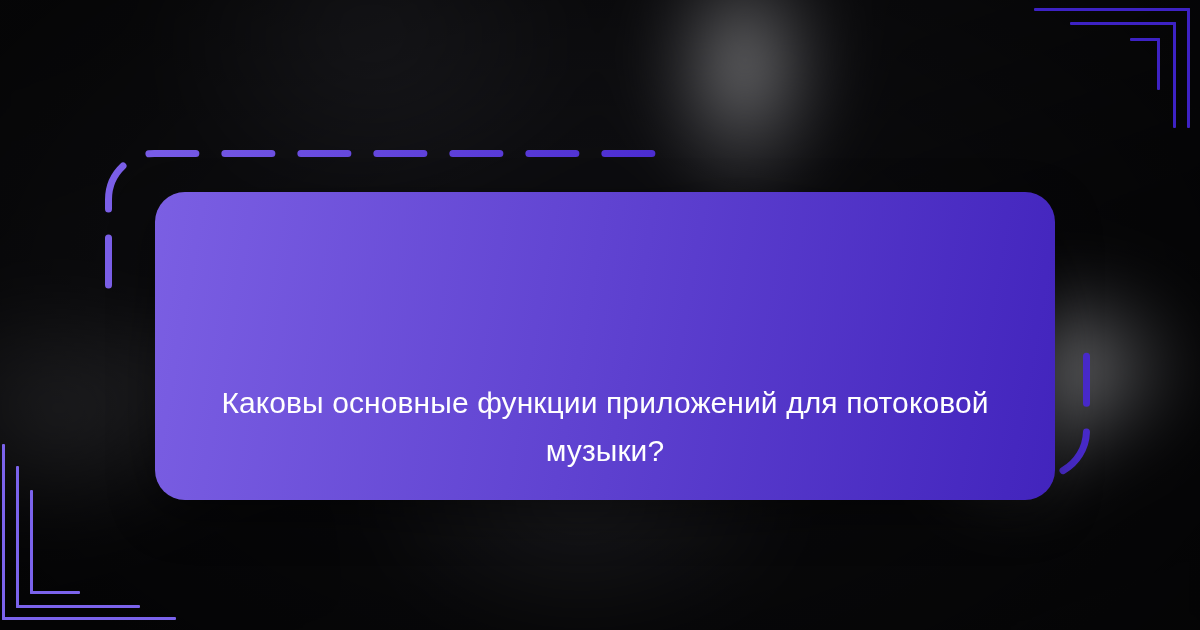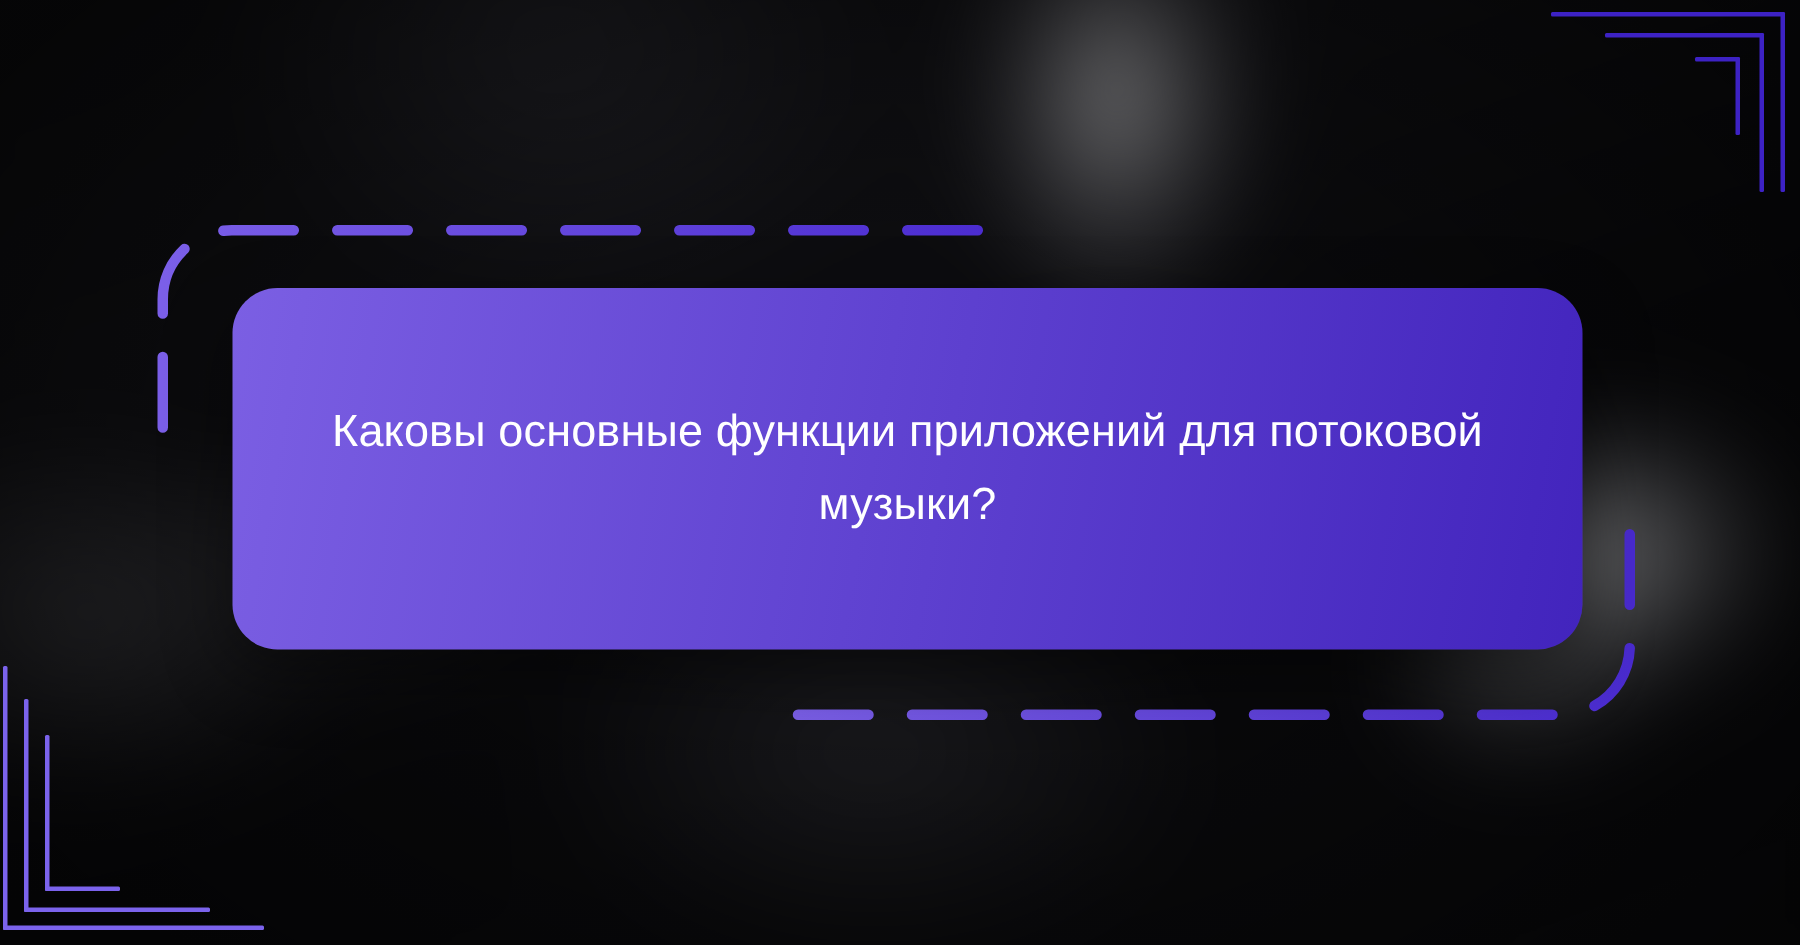--- a/index.html
+++ b/index.html
@@ -49,23 +49,23 @@
     position:absolute;
     left:105px; top:150px;
     width:985px; height:330px;
   }
   .dash-frame svg { display:block; overflow:visible; }
 
   
   .question-card {
     position:absolute;
     left:155px; top:192px;
-    width:900px; height:241px;
+    width:900px; height:308px;
     border-radius:30px;
-    display:flex; align-items:center; justify-content:center;
+    display:flex; align-items:flex-end; justify-content:center;
     padding:24px 66px;
     box-shadow:0 16px 46px rgba(0,0,0,0.42);
   }
   .question-text {
     color:#ffffff;
     font-size:30px;
     line-height:1.62;
     text-align:center;
     font-weight:400;
     letter-spacing:0.1px;

